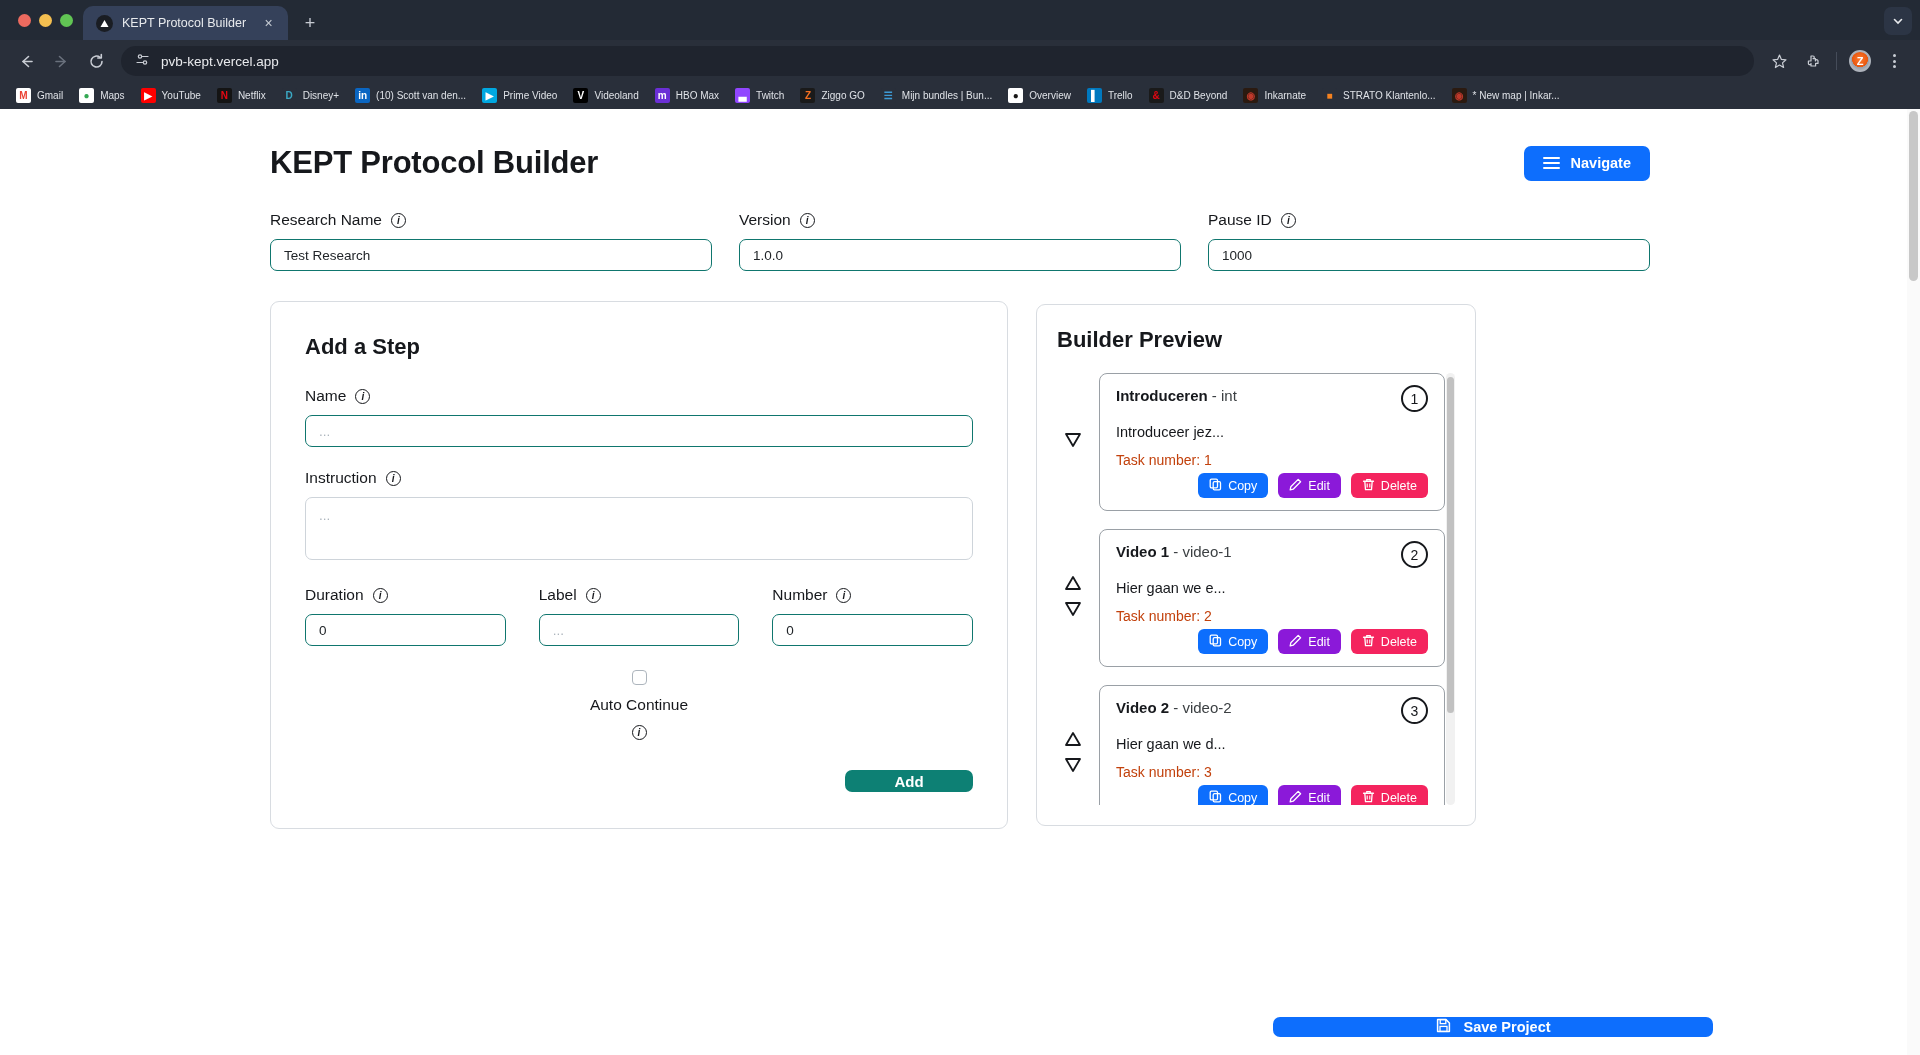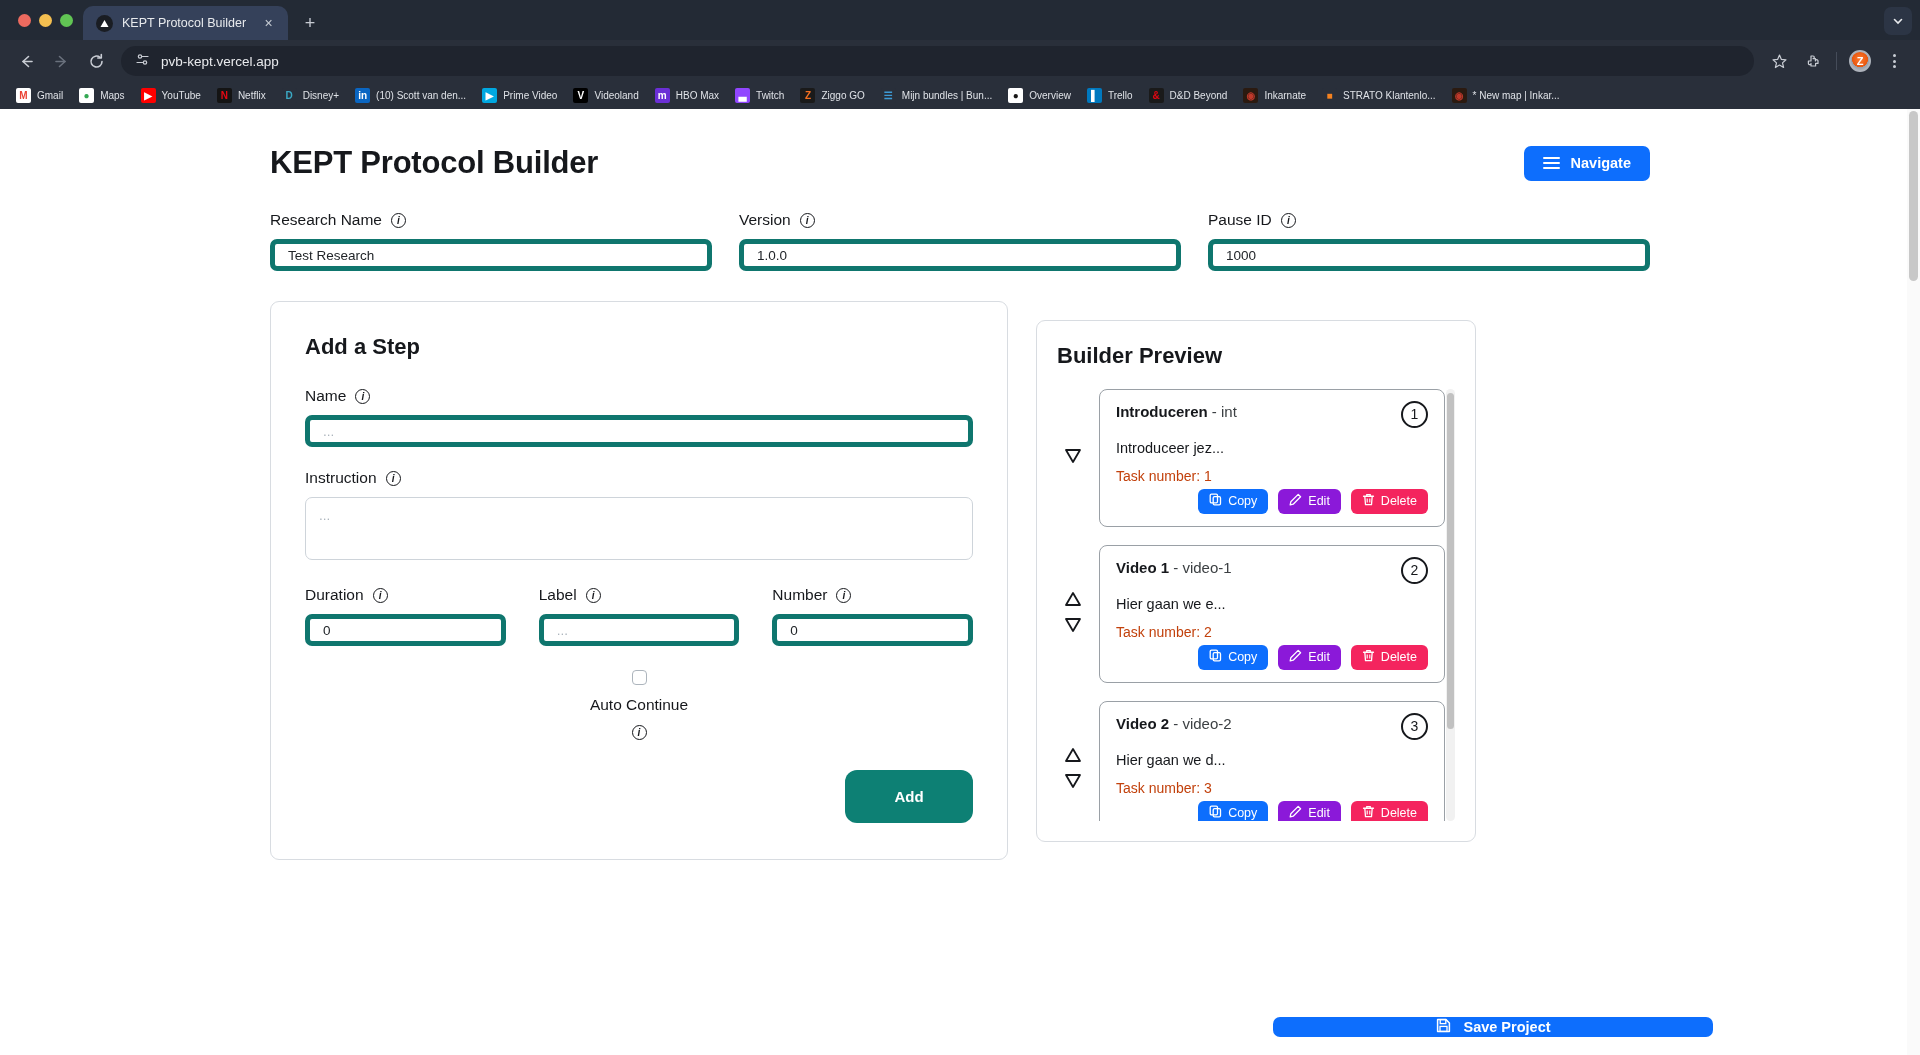--- a/index.html
+++ b/index.html
@@ -119,21 +119,21 @@
   .field-label {
     display: flex; align-items: center; gap: 9px; font-size: 15.5px;
     color: #16181c; margin-bottom: 10px;
   }
   .info-ico {
     width: 15px; height: 15px; border-radius: 50%; border: 1.4px solid #16181c;
     font-size: 10px; line-height: 13px; text-align: center; font-style: italic;
     font-weight: bold; color: #16181c; flex: 0 0 15px;
   }
   .inp {
-    width: 100%; height: 32px; border: 5px solid #0f766e; border-radius: 7px;
+    width: 100%; height: 32px; border: 1px solid #0f766e; border-radius: 7px;
     padding: 0 13px; font-size: 13.5px; color: #212529; background: #fff;
     font-family: "Liberation Sans", sans-serif;
   }
   .inp::placeholder { color: #adb5bd; }
 
   .columns { display: flex; gap: 28px; align-items: center; }
 
   .card-step {
     flex: 0 0 738px; border: 1px solid #d8dce1; border-radius: 9px;
     background: #fff; padding: 32px 34px 36px 34px;
@@ -149,22 +149,22 @@
   .triple { display: flex; gap: 33px; margin-bottom: 24px; }
   .triple .field { flex: 1; }
   .checkrow { display: flex; align-items: center; gap: 11px; margin-bottom: 30px; flex-direction: column; }
   .chk {
     width: 15px; height: 15px; border: 1.4px solid #adb5bd; border-radius: 4px;
     background: #fff; flex: 0 0 15px;
   }
   .chk-label { font-size: 15.5px; color: #16181c; }
   .addrow { display: flex; justify-content: flex-end; }
   .btn-add {
-    background: #0d8074; color: #fff; border: none; border-radius: 12px;
-    width: 128px; height: 53px; font-size: 15px; font-weight: bold; cursor: pointer;
+    background: #0d8074; color: #fff; border: none; border-radius: 7px;
+    width: 128px; height: 22px; font-size: 15px; font-weight: bold; cursor: pointer;
     font-family: "Liberation Sans", sans-serif;
   }
 
   .card-preview {
     flex: 0 0 auto; width: 440px; border: 1px solid #d8dce1; border-radius: 9px;
     background: #fff; padding: 22px 20px 20px 20px;
   }
   .preview-title { font-size: 22px; font-weight: bold; color: #16181c; margin-bottom: 20px; }
   .preview-scroll {
     height: 432px; overflow: hidden; position: relative; padding-right: 10px;

